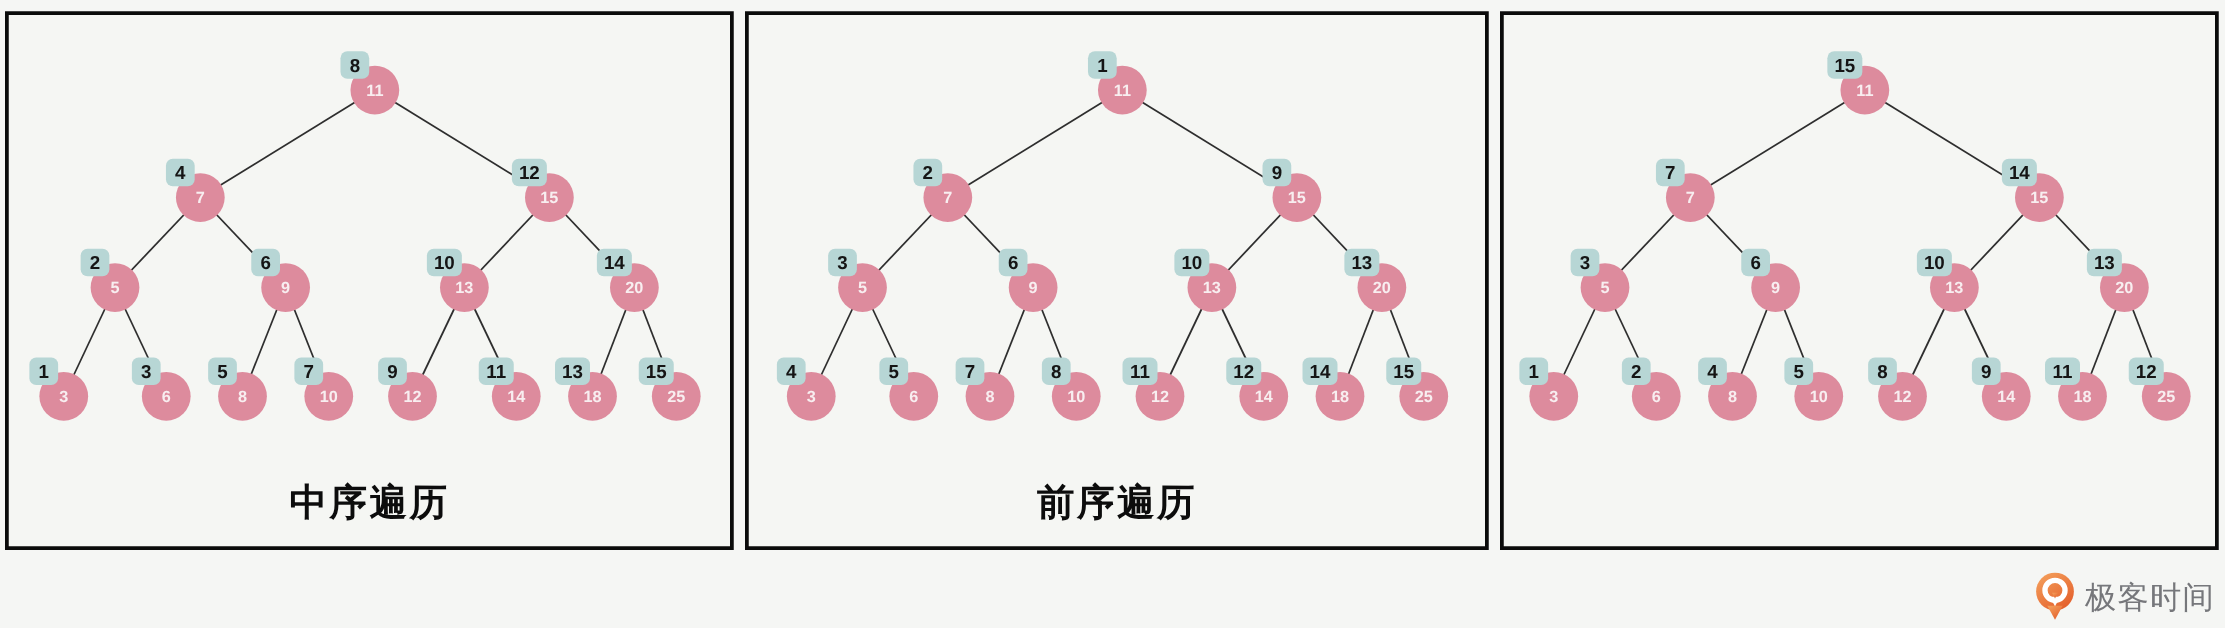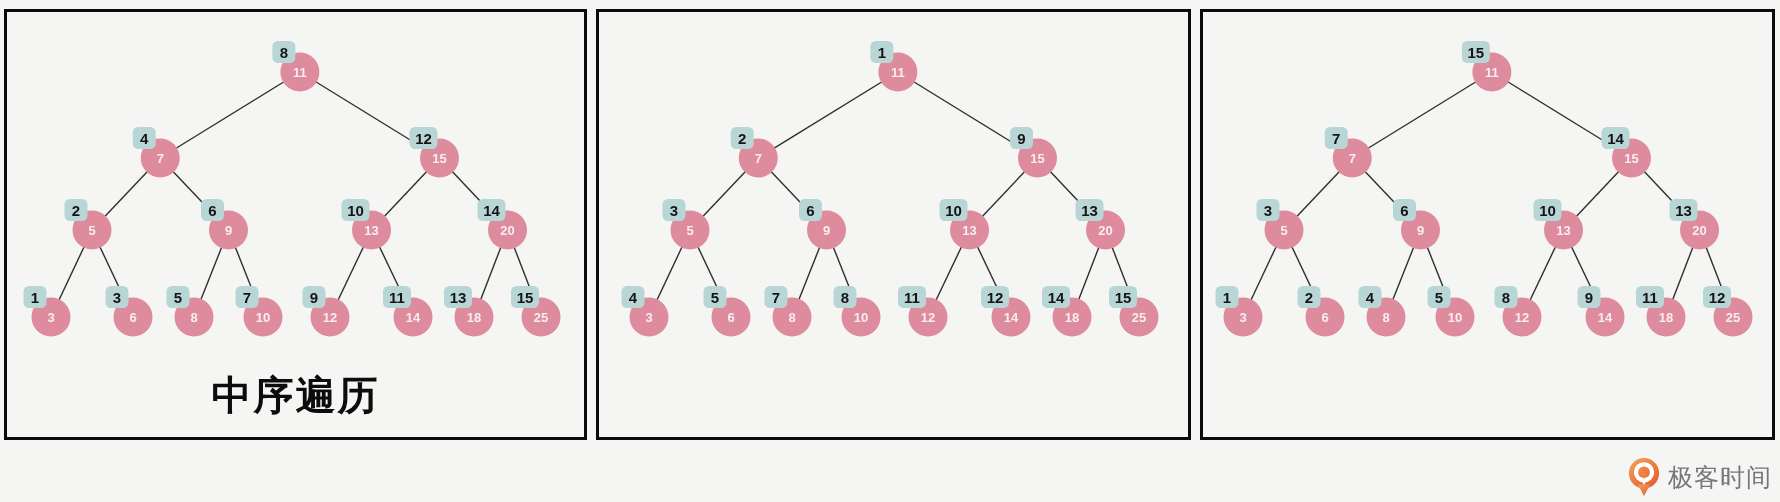--- a/index.html
+++ b/index.html
@@ -8,21 +8,21 @@
   .panel {
     position:absolute; top:9px; height:431px;
     background:#f5f6f3; border:3px solid #0b0b0b;
   }
   .panel-1 { left:4px;    width:583px; }
   .panel-2 { left:596px;  width:595px; }
   .panel-3 { left:1200px; width:575px; }
   .tree-svg { position:absolute; top:0; left:50%; transform:translateX(-50%); }
   .caption {
     position:absolute; bottom:14px; left:0; width:100%;
-    text-align:center; font-size:40px; font-weight:bold; color:#0c0c0c;
+    text-align:center; font-size:30px; font-weight:bold; color:#0c0c0c;
     letter-spacing:2px;
   }
   .logo {
     position:absolute; right:8px; bottom:5px;
     display:flex; align-items:center; gap:7px;
   }
   .logo-text { font-size:25px; color:#76777b; letter-spacing:1px; }
   .node-circle { fill:#dd8b9d; }
   .node-value { fill:#f8eef0; font-size:13px; font-weight:bold; text-anchor:middle; }
   .order-badge { fill:#b7d6d5; }
@@ -244,20 +244,21 @@
           <rect x="437" y="274" width="28" height="22" rx="5.5" class="order-badge"></rect>
           <text x="451" y="290.5" class="order-text">14</text>
         </g>
         <g>
           <circle cx="534" cy="305" r="19.5" class="node-circle"></circle>
           <text x="534" y="309.5" class="node-value">25</text>
           <rect x="504" y="274" width="28" height="22" rx="5.5" class="order-badge"></rect>
           <text x="518" y="290.5" class="order-text">15</text>
         </g>
       </svg>
+    <div class="caption">前序遍历</div>
   </div>
 
   <div class="panel panel-3">
     <svg class="tree-svg" width="578" height="368">
         <line x1="292.875" y1="60" x2="153.25" y2="146" class="tree-edge"></line>
         <line x1="292.875" y1="60" x2="432.5" y2="146" class="tree-edge"></line>
         <line x1="153.25" y1="146" x2="85" y2="218" class="tree-edge"></line>
         <line x1="153.25" y1="146" x2="221.5" y2="218" class="tree-edge"></line>
         <line x1="432.5" y1="146" x2="364.5" y2="218" class="tree-edge"></line>
         <line x1="432.5" y1="146" x2="500.5" y2="218" class="tree-edge"></line>

